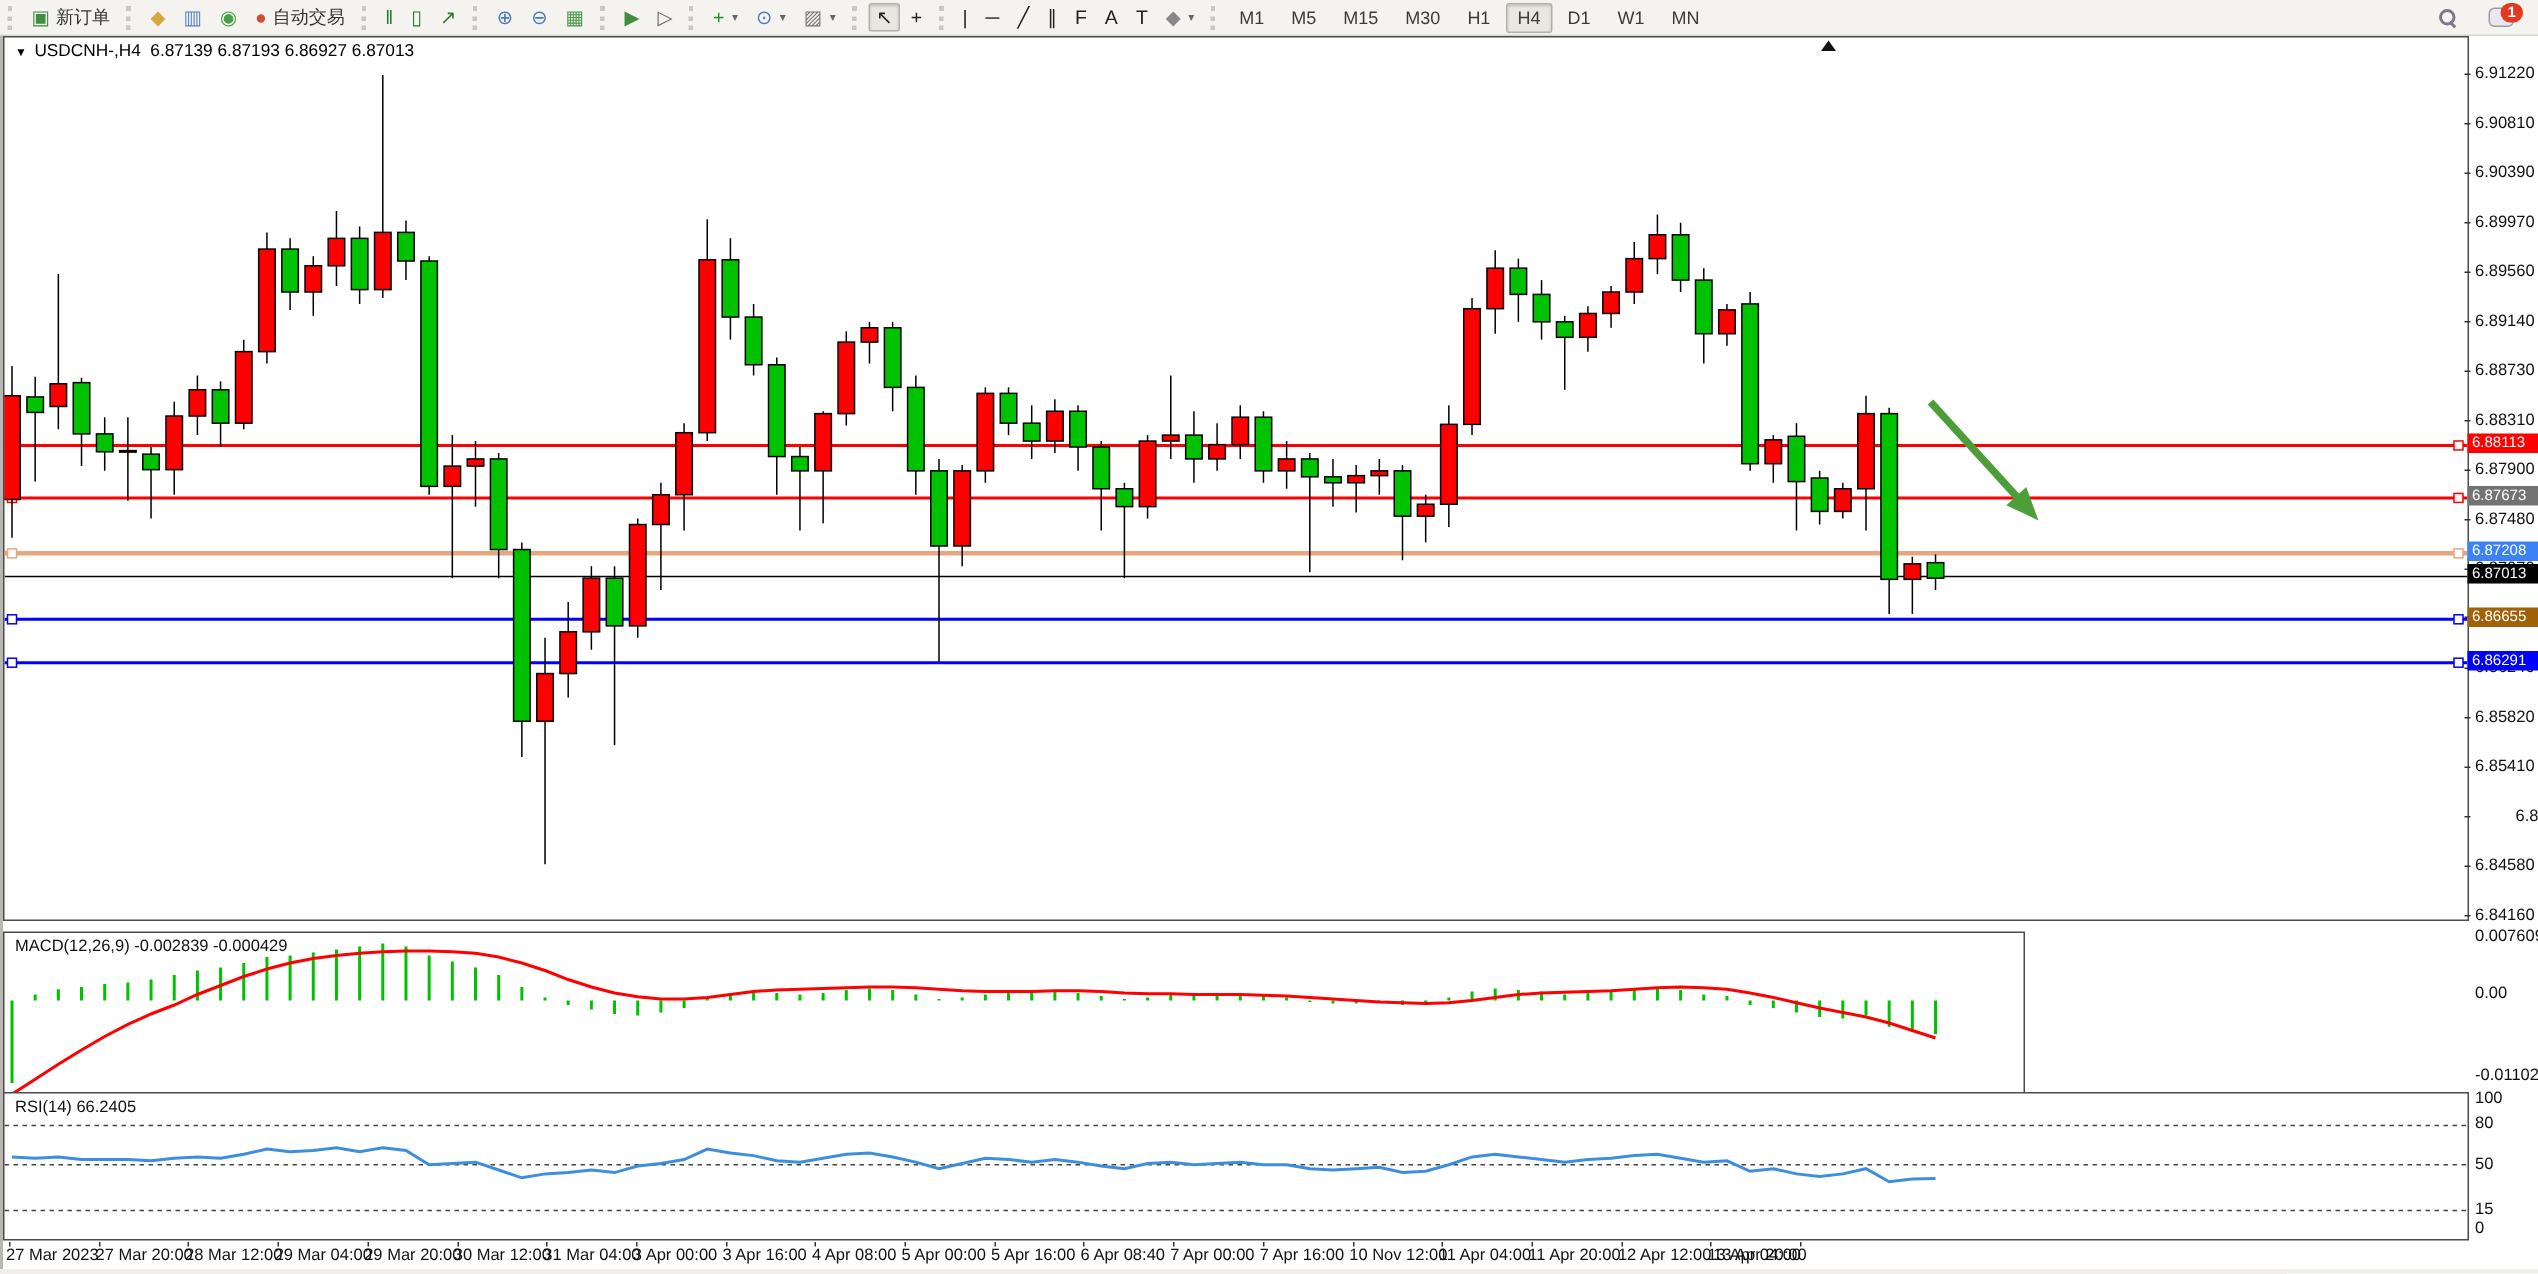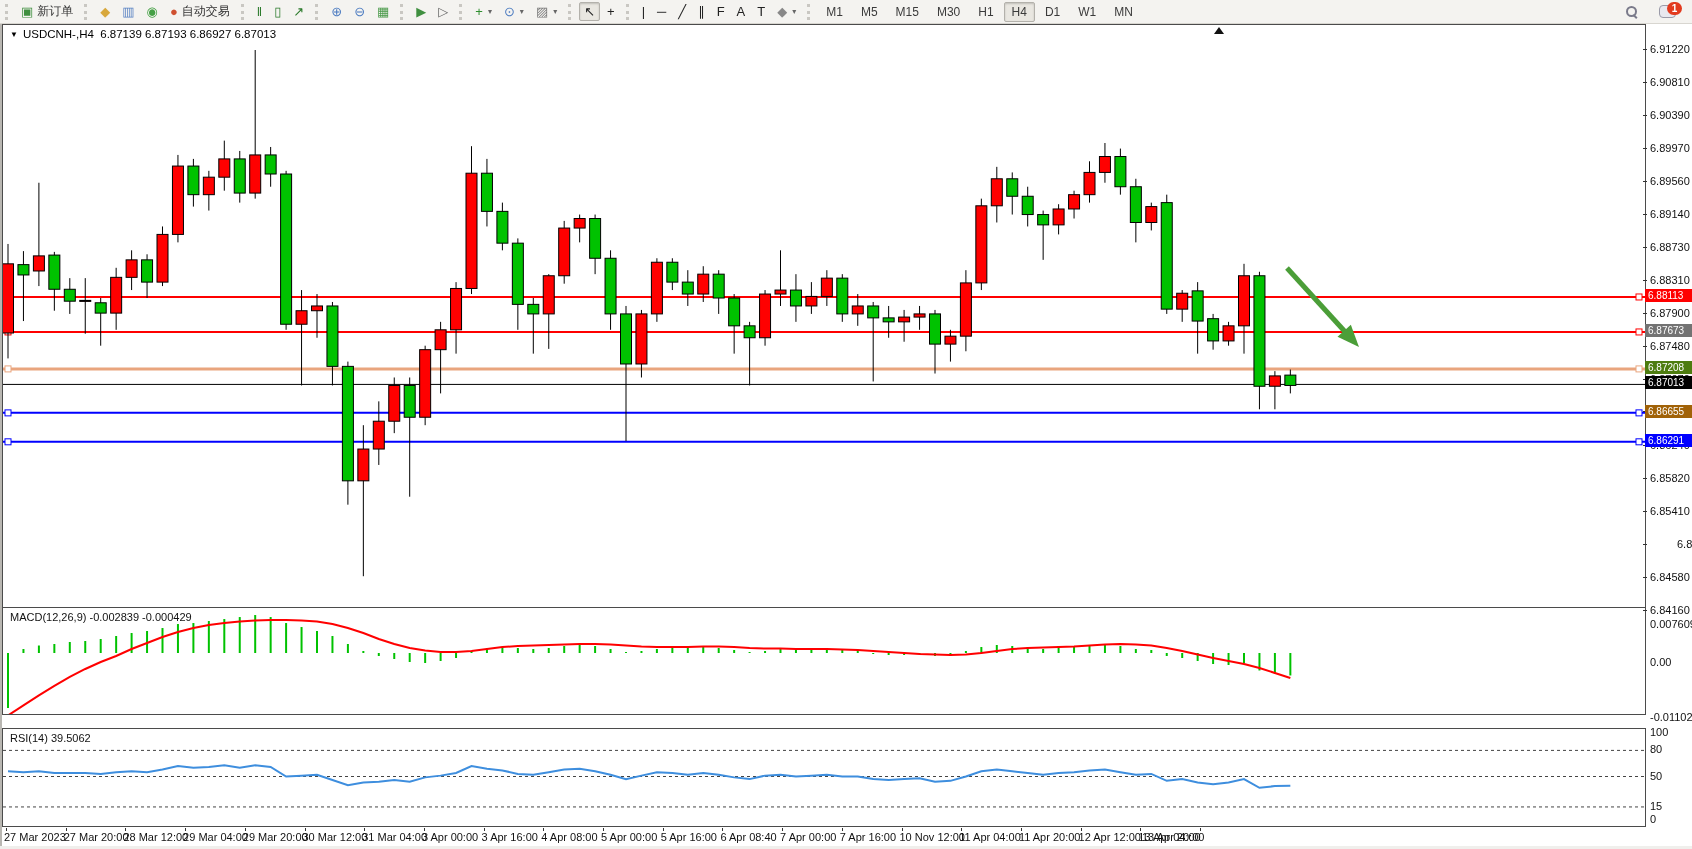--- a/index.html
+++ b/index.html
@@ -20,21 +20,21 @@
   .mag .lens{position:absolute;left:0;top:0;width:7px;height:7px;border:2px solid #7a7a8a;border-radius:50%;}
   .mag .tail{position:absolute;left:8px;top:8px;width:5px;height:2px;background:#7a7a8a;transform:rotate(45deg);transform-origin:0 0;}
   .balloon{position:relative;width:15px;height:11px;background:#e8e8ee;border:1px solid #9a9aa8;border-radius:4px;}
   .badge{position:absolute;right:-7px;top:-4px;min-width:13px;height:13px;border-radius:7px;background:#e23a1e;
     color:#fff;font-size:10px;font-weight:bold;text-align:center;line-height:13px;padding:0 1px;}
   
   .win-left{position:absolute;left:0;top:24px;width:2px;height:822px;background:#b9b7b2;}
   .pane{position:absolute;left:2px;background:#fff;border:1px solid #4b4b4b;box-sizing:border-box;}
   .pane svg{position:absolute;left:0;top:0;}
   #main-pane{top:24px;width:1644px;height:590px;}
-  #macd-pane{top:607px;width:1644px;height:108px;}
+  #macd-pane{top:621px;width:1348px;height:108px;}
   #rsi-pane{top:728px;width:1644px;height:99px;}
   .pane-label{position:absolute;left:7px;top:3px;font-size:11px;color:#111;z-index:5;white-space:pre;}
   .symline{display:flex;align-items:center;gap:5px;font-size:11.5px;color:#000;}
   .caret{font-size:8px;color:#000;}
   .shift-marker{position:absolute;left:1211px;top:2px;width:0;height:0;
     border-left:5px solid transparent;border-right:5px solid transparent;border-bottom:7px solid #111;}
   
   .right-axis{position:absolute;left:1646px;top:24px;width:46px;height:803px;background:#fff;font-size:11px;color:#111;}
   .ytick{position:absolute;left:4px;white-space:nowrap;}
   .ymark{position:absolute;left:-3px;width:4px;height:1px;background:#333;}
@@ -456,21 +456,21 @@
     <div class="pane-label">MACD(12,26,9) -0.002839 -0.000429</div>
   </div>
 
   <div class="pane" id="rsi-pane">
     <svg id="rsi-svg" width="1642" height="97">
         <line x1="0" y1="21.400000000000006" x2="1642" y2="21.400000000000006" stroke="#444" stroke-width="1" stroke-dasharray="3,3"></line>
         <line x1="0" y1="47.5" x2="1642" y2="47.5" stroke="#444" stroke-width="1" stroke-dasharray="3,3"></line>
         <line x1="0" y1="77.95" x2="1642" y2="77.95" stroke="#444" stroke-width="1" stroke-dasharray="3,3"></line>
         <polyline points="5,42.28 20.45,43.15 35.9,42.28 51.349999999999994,44.02 66.8,44.02 82.25,44.02 97.69999999999999,44.89 113.14999999999999,43.15 128.6,42.28 144.04999999999998,43.15 159.5,40.54 174.95,37.06 190.39999999999998,38.8 205.85,37.93 221.29999999999998,36.19 236.75,38.8 252.2,36.19 267.65,37.93 283.09999999999997,47.5 298.55,46.63 314,45.76 329.45,50.98 344.9,56.2 360.34999999999997,53.59 375.79999999999995,52.72 391.25,50.98 406.7,52.72 422.15,48.37 437.59999999999997,46.63 453.04999999999995,44.02 468.5,37.06 483.95,39.67 499.4,41.410000000000004 514.8499999999999,44.89 530.3,45.76 545.75,43.15 561.1999999999999,40.54 576.65,39.67 592.1,42.28 607.55,45.76 623,50.11 638.4499999999999,46.63 653.9,43.15 669.35,44.02 684.8,45.76 700.25,44.02 715.6999999999999,45.76 731.15,48.37 746.5999999999999,50.11 762.05,46.63 777.5,45.76 792.9499999999999,47.5 808.4,46.63 823.8499999999999,45.76 839.3,47.5 854.75,47.5 870.1999999999999,50.11 885.65,50.98 901.0999999999999,50.11 916.55,49.24 932,52.72 947.4499999999999,51.85 962.9,47.5 978.3499999999999,42.28 993.8,40.54 1009.25,42.28 1024.6999999999998,44.02 1040.1499999999999,45.76 1055.6,44.02 1071.05,43.15 1086.5,41.410000000000004 1101.95,40.54 1117.3999999999999,43.15 1132.85,45.76 1148.3,44.89 1163.75,51.85 1179.2,50.11 1194.6499999999999,53.59 1210.1,55.33 1225.55,53.59 1241,50.11 1256.45,58.81 1271.8999999999999,57.07 1287.35,56.635" fill="none" stroke="#3e8ede" stroke-width="2"></polyline>
       </svg>
-    <div class="pane-label">RSI(14) 39.5062</div>
+    <div class="pane-label">RSI(14) 66.2405</div>
   </div>
 
   <div class="right-axis" id="right-axis">
       <span class="ymark" style="top: 25px;"></span>
       <span class="ytick" style="top: 19px;">6.91220</span>
       <span class="ymark" style="top: 57.5909px;"></span>
       <span class="ytick" style="top: 51.5909px;">6.90810</span>
       <span class="ymark" style="top: 90.9767px;"></span>
       <span class="ytick" style="top: 84.9767px;">6.90390</span>
       <span class="ymark" style="top: 124.362px;"></span>
@@ -506,21 +506,21 @@
       <span class="ytick" style="top: 594.001px;">0.007609</span>
       <span class="ytick" style="top: 632px;">0.00</span>
       <span class="ytick" style="top: 687.074px;">-0.011028</span>
       <span class="ytick" style="top: 702px;">100</span>
       <span class="ytick" style="top: 719.4px;">80</span>
       <span class="ytick" style="top: 745.5px;">50</span>
       <span class="ytick" style="top: 775.95px;">15</span>
       <span class="ytick" style="top: 789px;">0</span>
       <span class="plabel" style="top: 264.975px; background: rgb(255, 0, 0); color: rgb(255, 255, 255);">6.88113</span>
       <span class="plabel" style="top: 299.951px; background: #737373; color: rgb(255, 255, 255);">6.87673</span>
-      <span class="plabel" style="top: 336.914px; background: #4d7c0f; color: rgb(255, 255, 255);">6.87208</span>
+      <span class="plabel" style="top: 336.914px; background: #3b82f6; color: rgb(255, 255, 255);">6.87208</span>
       <span class="plabel" style="top: 380.872px; background: #a16207; color: rgb(255, 255, 255);">6.86655</span>
       <span class="plabel" style="top: 409.806px; background: rgb(0, 0, 255); color: rgb(255, 255, 255);">6.86291</span>
       <span class="plabel" style="top: 352.414px; background: rgb(0, 0, 0); color: rgb(255, 255, 255);">6.87013</span>
     </div>
   <div class="time-axis" id="time-axis">
       <span class="xtick" style="left: 4px;"></span>
       <span class="xlab" style="left: 2px;">27 Mar 2023</span>
       <span class="xtick" style="left: 63.7px;"></span>
       <span class="xlab" style="left: 61.7px;">27 Mar 20:00</span>
       <span class="xtick" style="left: 123.4px;"></span>

